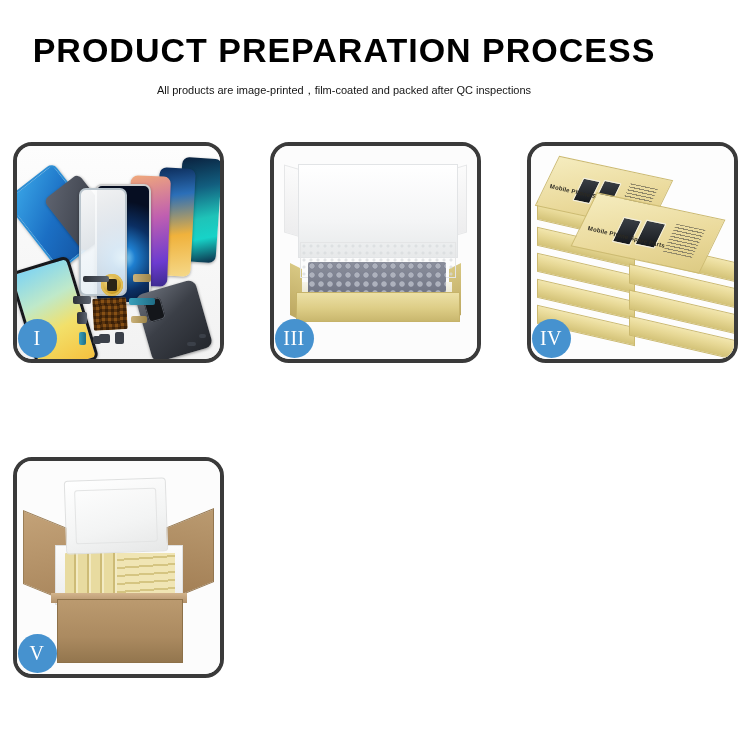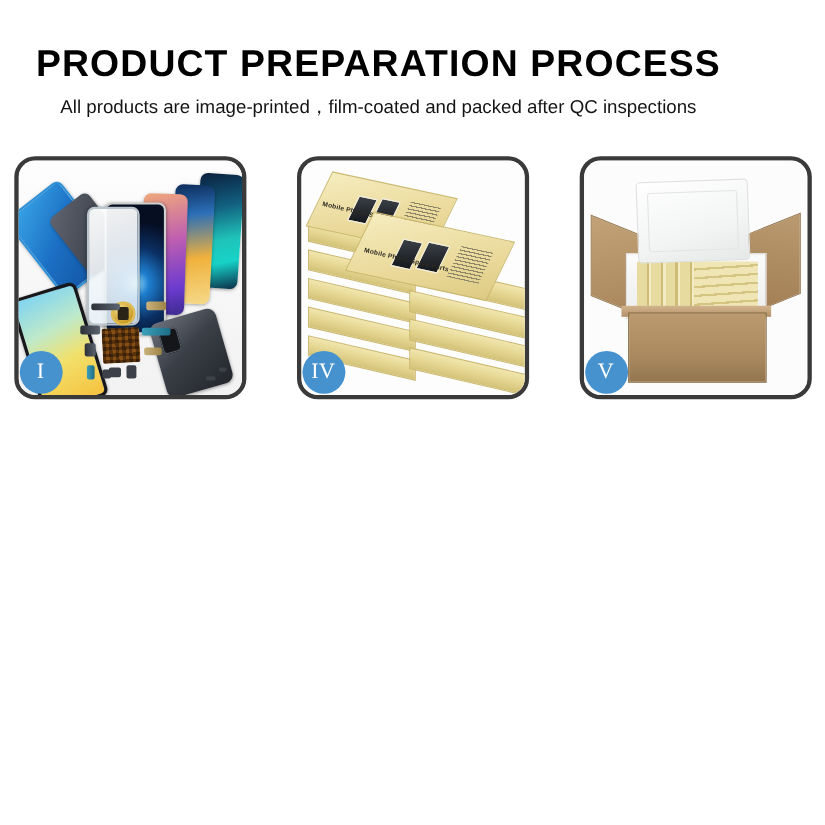--- a/index.html
+++ b/index.html
@@ -11,35 +11,35 @@
     width: 750px;
     height: 750px;
     overflow: hidden;
     font-family: "Liberation Sans", sans-serif;
     color: #111111;
   }
 
   
   #header {
     width: 688px;
-    padding-top: 38px;
+    padding-top: 30px;
     text-align: center;
   }
   #page-title {
     font-family: "Liberation Sans", sans-serif;
     font-size: 34px;
     font-weight: bold;
     letter-spacing: 1.0px;
     color: #000000;
     line-height: 40px;
     white-space: nowrap;
   }
   #page-subtitle {
     font-family: "Liberation Sans", sans-serif;
-    font-size: 17px;
+    font-size: 11px;
     font-weight: normal;
     color: #141414;
     line-height: 22px;
     margin-top: 9px;
     white-space: nowrap;
   }
 
   
   #steps-grid {
     position: absolute;
@@ -427,20 +427,35 @@
       <div class="pc teal" style="left:62px; top:186px; width:7px; height:13px;"></div>
       <div class="pc tan" style="left:114px; top:170px; width:16px; height:7px;"></div>
       <div class="pc" style="left:76px; top:190px; width:8px; height:8px;"></div>
       <div class="pc" style="left:170px; top:196px; width:9px; height:4px;"></div>
       <div class="pc" style="left:182px; top:188px; width:7px; height:4px;"></div>
     </div>
     <div class="step-badge">I</div>
   </div>
 
 
+  <div class="step-panel">
+    <div class="panel-photo">
+      <div class="p3-bg"></div>
+      <div class="p3-lidflapL"></div>
+      <div class="p3-lidflapR"></div>
+      <div class="p3-lid"></div>
+      <div class="p3-boxleft"></div>
+      <div class="p3-boxright"></div>
+      <div class="p3-inner"></div>
+      <div class="p3-foam"></div>
+      <div class="p3-bubblepack"></div>
+      <div class="p3-boxfront"></div>
+    </div>
+    <div class="step-badge">III</div>
+  </div>
 
   <div class="step-panel">
     <div class="panel-photo">
       <div class="p4-bg"></div>
 
       <div class="box-slab" style="left:6px; top:66px;  width:96px; height:17px; transform:skewY(13deg);"></div>
       <div class="box-slab" style="left:6px; top:92px;  width:96px; height:17px; transform:skewY(13deg);"></div>
       <div class="box-slab" style="left:6px; top:118px; width:96px; height:17px; transform:skewY(13deg);"></div>
       <div class="box-slab" style="left:6px; top:144px; width:96px; height:17px; transform:skewY(13deg);"></div>
       <div class="box-slab" style="left:6px; top:170px; width:96px; height:17px; transform:skewY(13deg);"></div>

